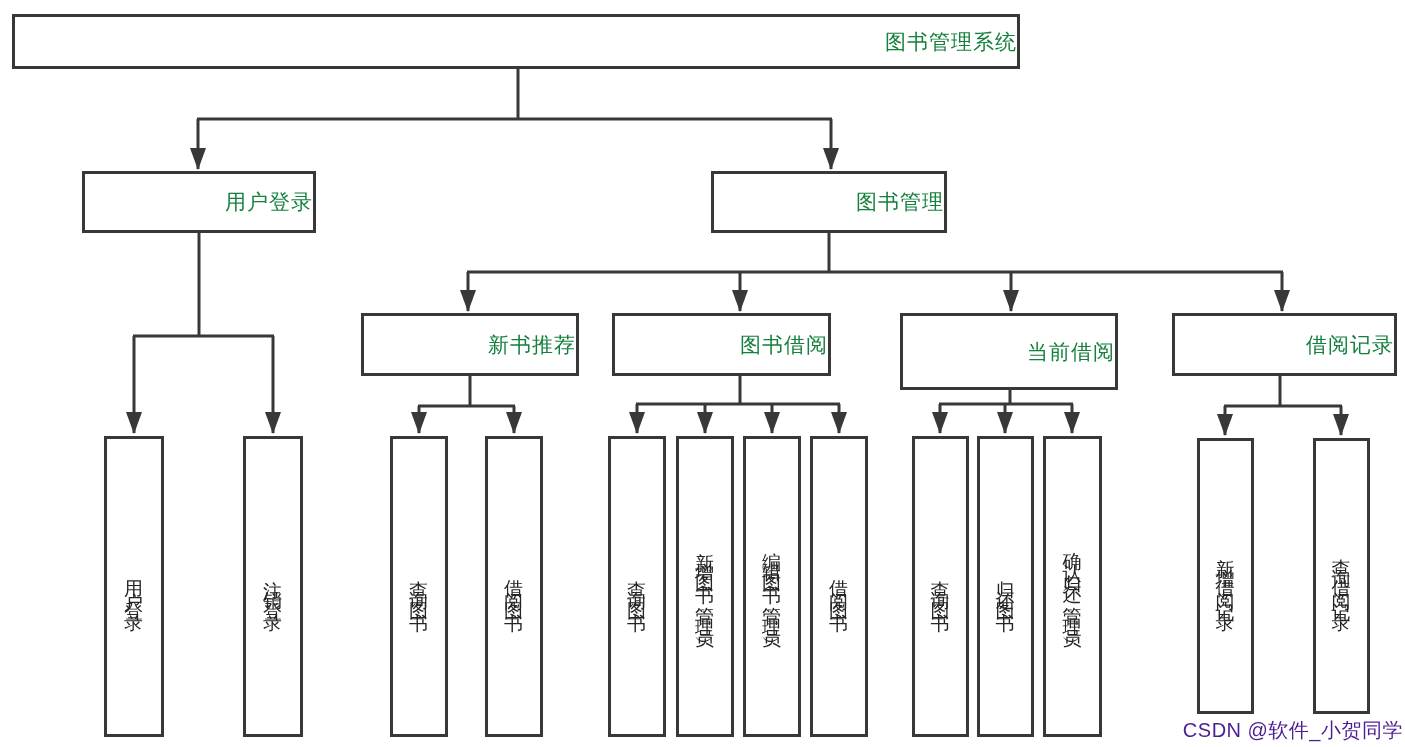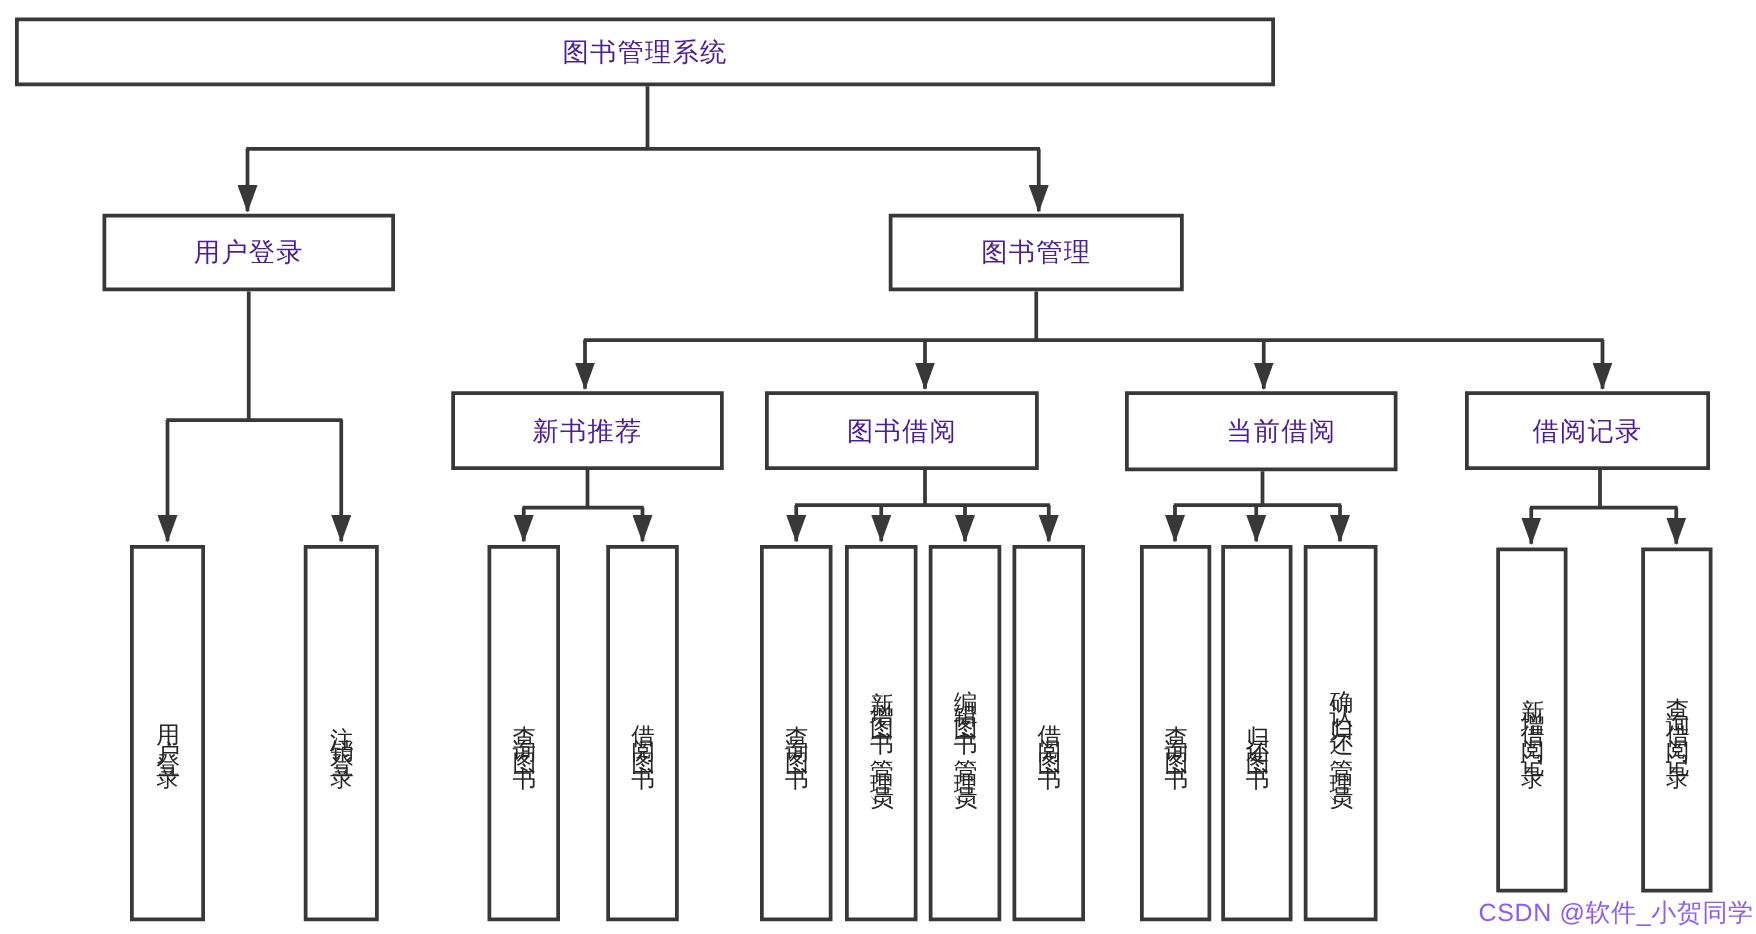--- a/index.html
+++ b/index.html
@@ -21,24 +21,24 @@
     height: 747px;
     pointer-events: none;
   }
 
   .hbox {
     position: absolute;
     background: #ffffff;
     border: 3px solid #383838;
     display: flex;
     align-items: center;
-    justify-content: center;
+    justify-content: flex-end;
     font-size: 21px;
     letter-spacing: 1px;
-    color: #4c1d95;
+    color: #15803d;
     white-space: nowrap;
   }
 
   .vbox {
     position: absolute;
     background: #ffffff;
     border: 3px solid #383838;
     display: flex;
     align-items: center;
     justify-content: center;
@@ -52,21 +52,21 @@
     color: #252525;
     line-height: 1;
     white-space: nowrap;
   }
 
   .watermark {
     position: absolute;
     right: 2px;
     bottom: 3px;
     font-size: 20px;
-    color: #8b5cf6;
+    color: #4c1d95;
     letter-spacing: 0.5px;
     white-space: nowrap;
   }
 </style>
 </head>
 <body>
 
 <div class="stage">
 
   <svg class="connectors" viewBox="0 0 1405 747" xmlns="http://www.w3.org/2000/svg">
@@ -129,24 +129,24 @@
   <div class="hbox" style="left:711px; top:171px; width:236px; height:62px;">
     <span>图书管理</span>
   </div>
 
   <div class="hbox" style="left:361px; top:313px; width:218px; height:63px;font-family:Liberation Mono, monospace;">
     <span>新书推荐</span>
   </div>
   <div class="hbox" style="left:612px; top:313px; width:219px; height:63px;">
     <span>图书借阅</span>
   </div>
-  <div class="hbox" style="left:900px; top:313px; width:218px; height:64px;padding-left:32px;">
+  <div class="hbox" style="left:900px; top:313px; width:218px; height:77px;padding-left:32px;">
     <span>当前借阅</span>
   </div>
-  <div class="hbox" style="left:1172px; top:313px; width:196px; height:63px;">
+  <div class="hbox" style="left:1172px; top:313px; width:225px; height:63px;">
     <span>借阅记录</span>
   </div>
 
   <div class="vbox" style="left:104px; top:436px; width:60px; height:301px;">
     <span class="vtext">用户登录</span>
   </div>
   <div class="vbox" style="left:243px; top:436px; width:60px; height:301px;">
     <span class="vtext">注销登录</span>
   </div>
 

